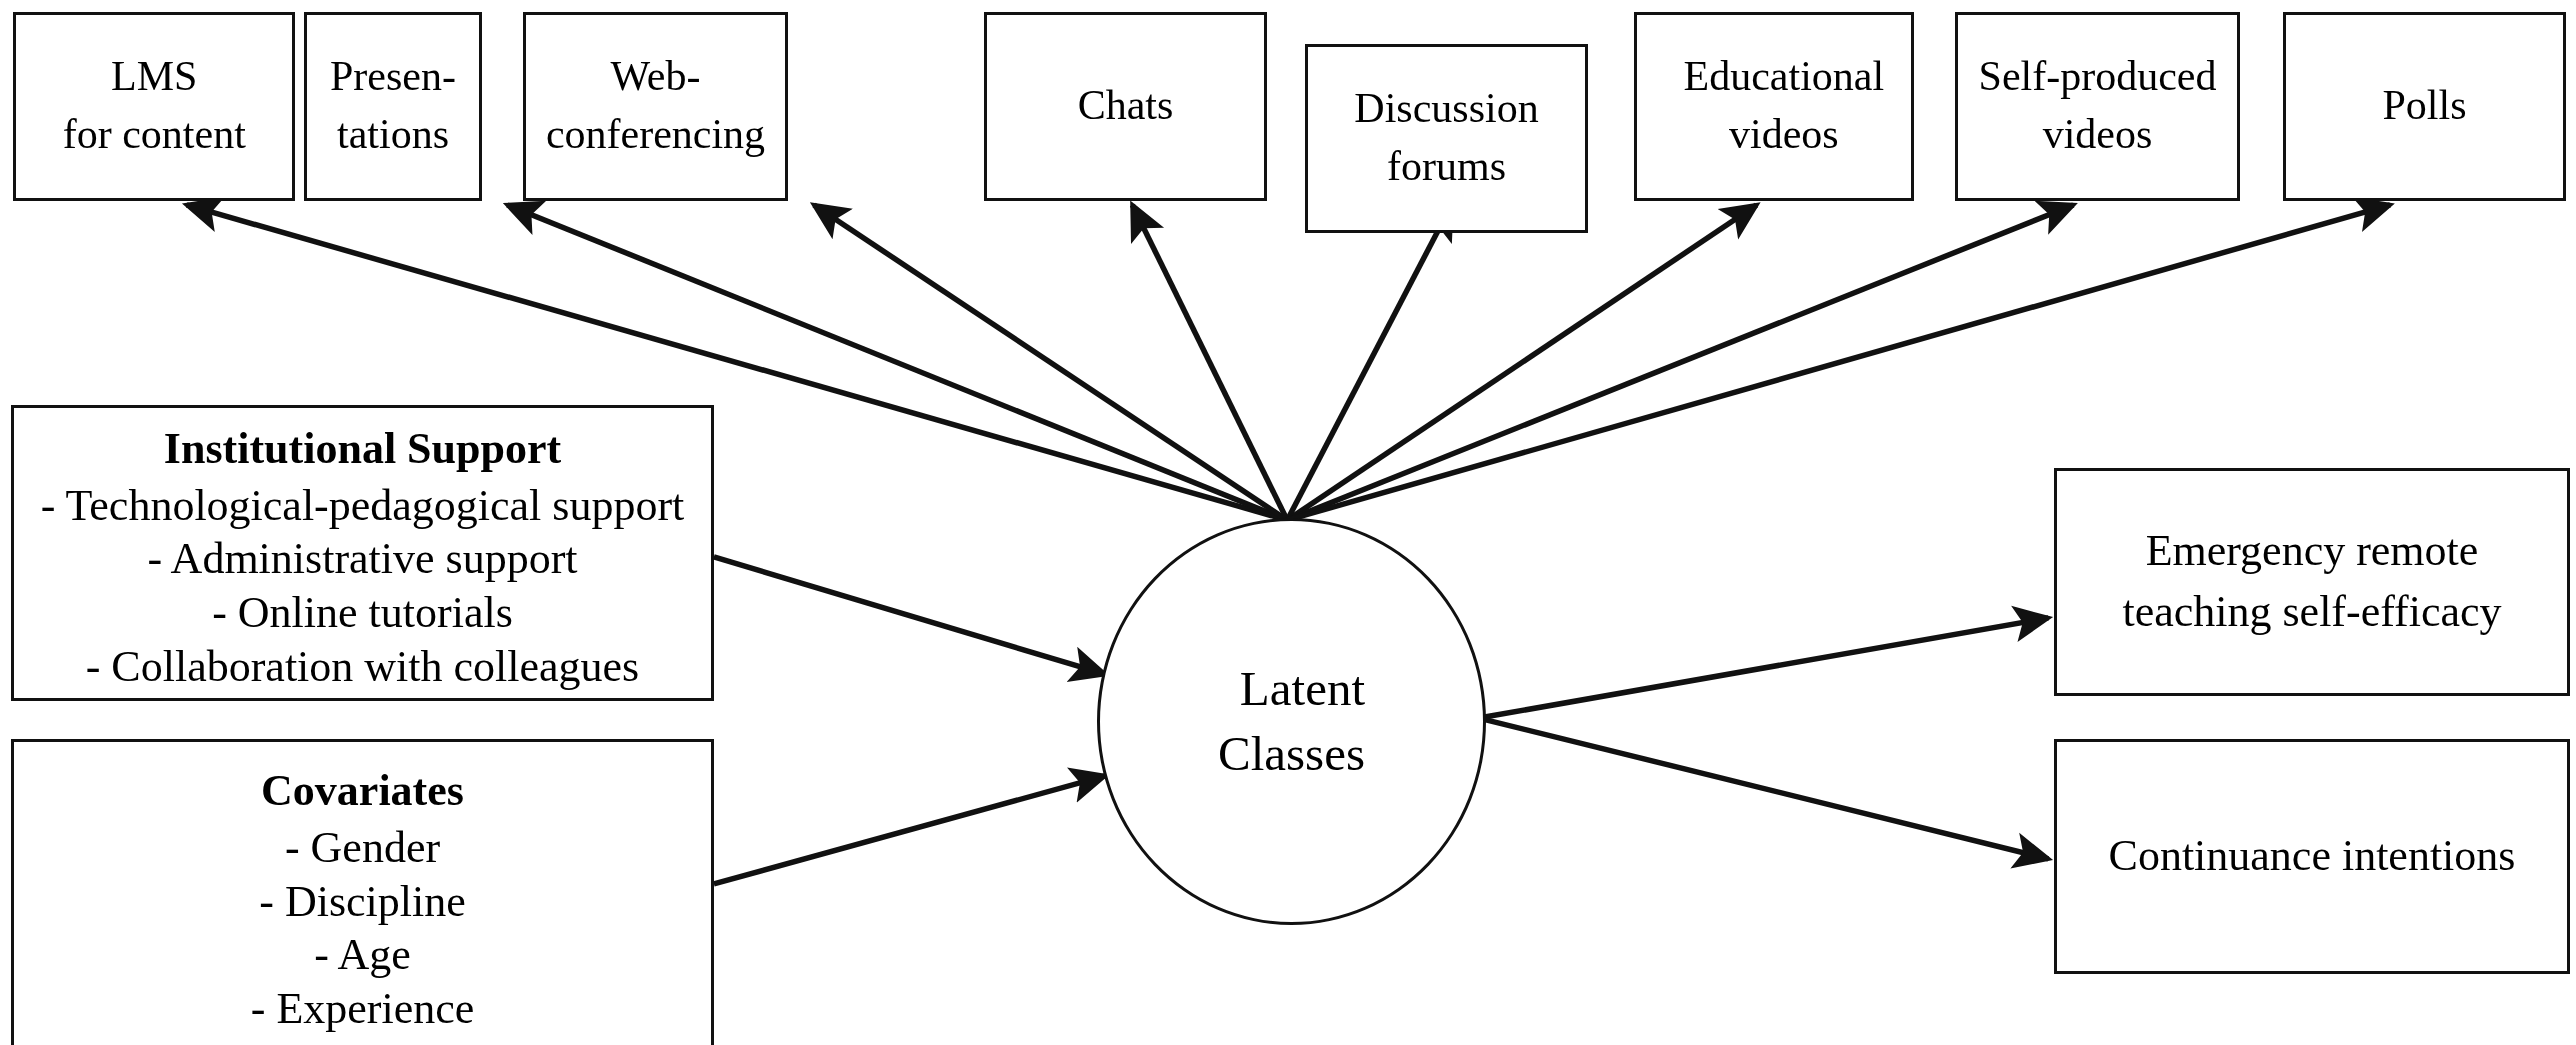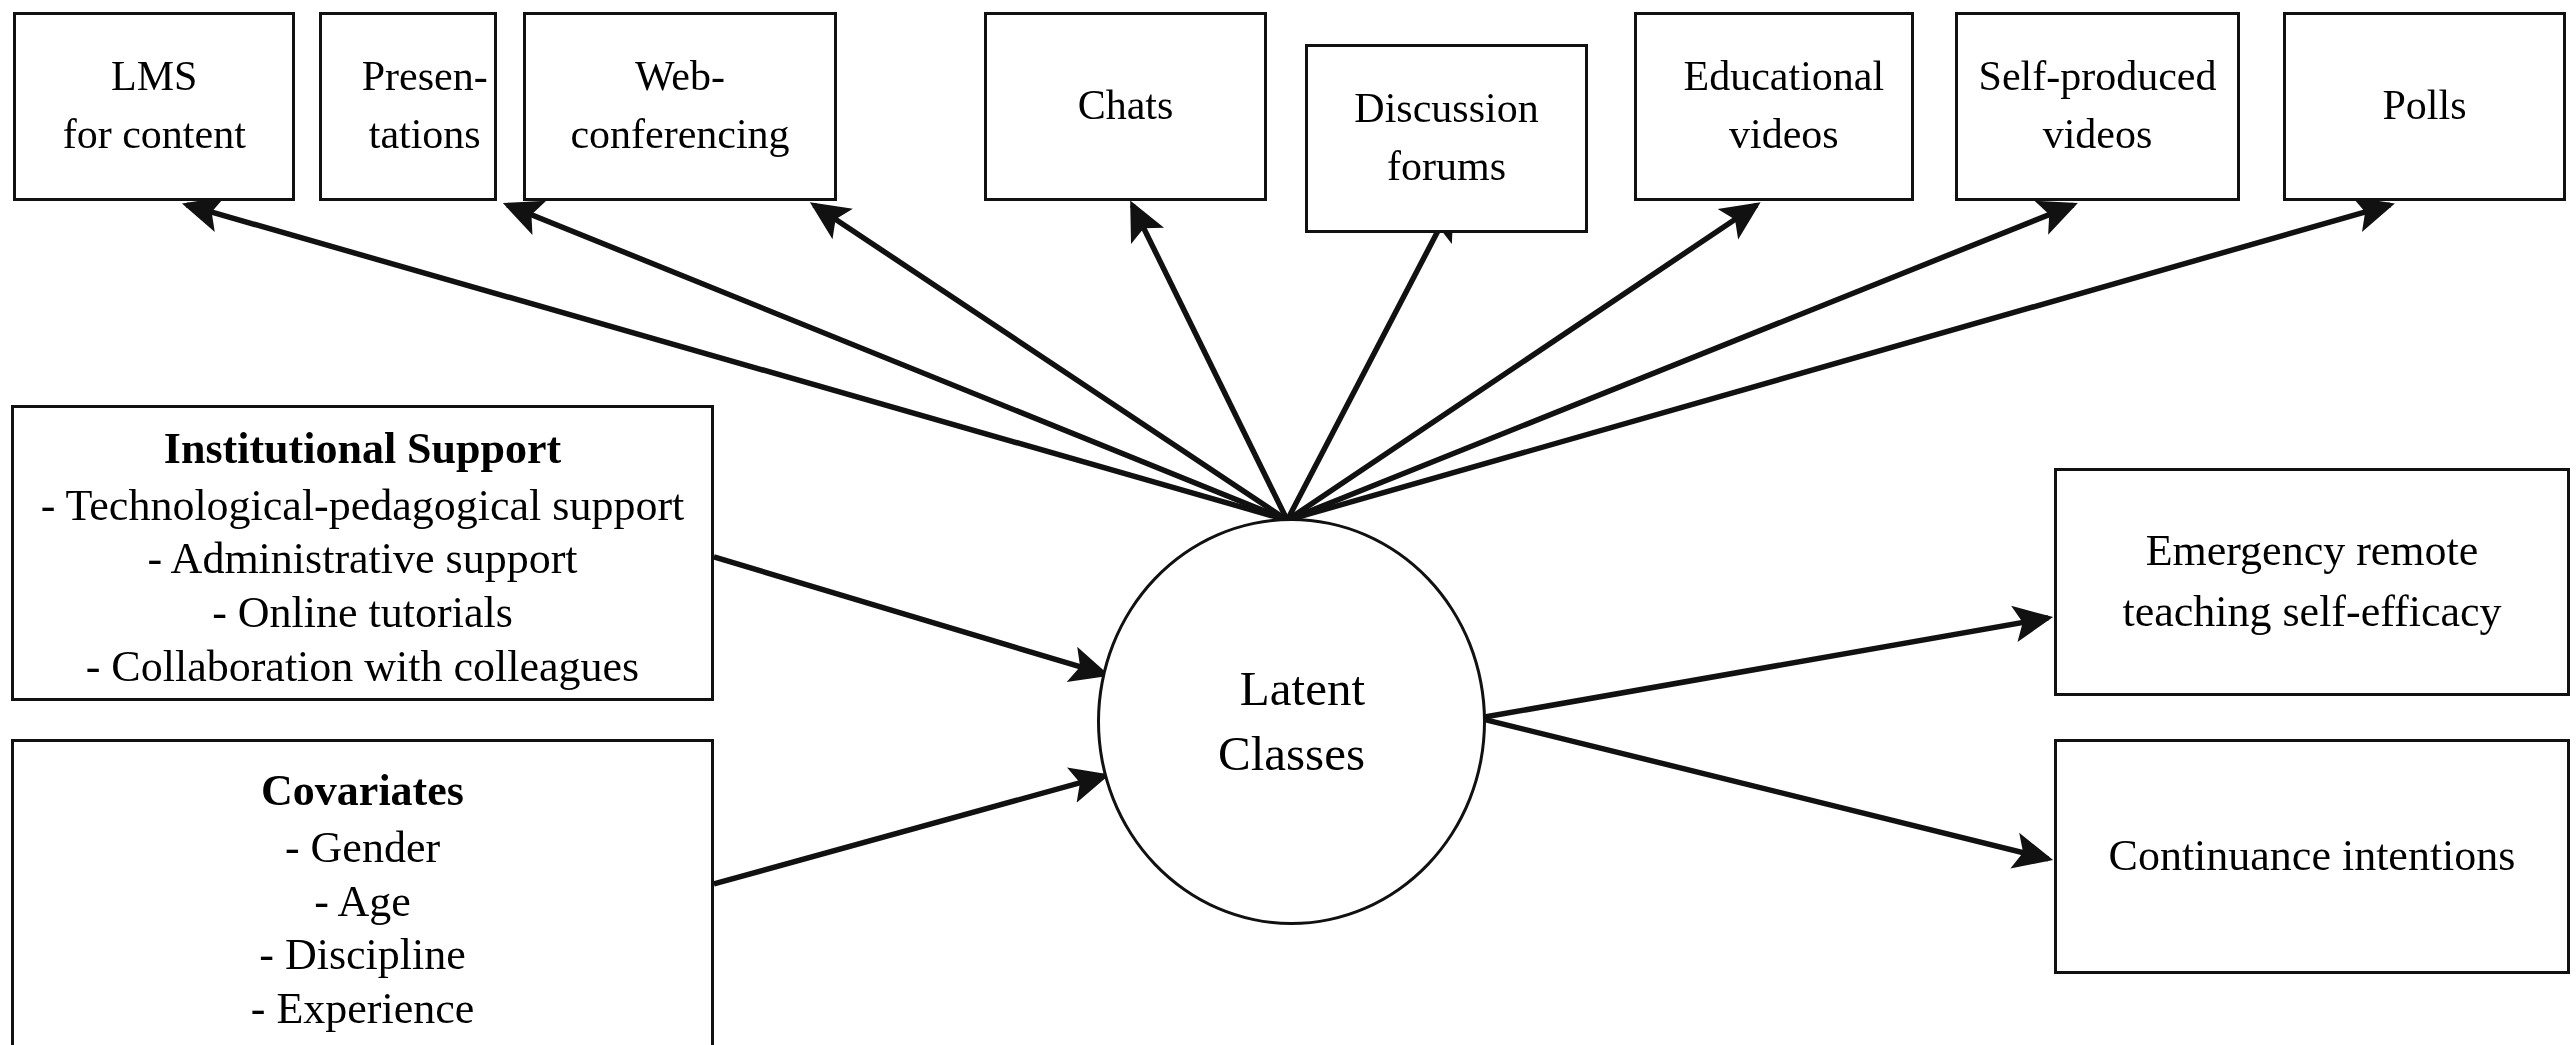--- a/index.html
+++ b/index.html
@@ -51,28 +51,28 @@
     </g>
   </svg>
 
   <div class="node indicator" style="left:13.3px;  top:11.7px; width:282px; height:189px;">
     <div>
       <span class="ln">LMS</span>
       <span class="ln">for content</span>
     </div>
   </div>
 
-  <div class="node indicator" style="left:319px; top:11.7px; width:178px; height:189px;justify-content:flex-end;">
+  <div class="node indicator" style="left:304px; top:11.7px; width:178px; height:189px;">
     <div>
       <span class="ln">Presen-</span>
       <span class="ln">tations</span>
     </div>
   </div>
 
-  <div class="node indicator" style="left:523px; top:11.7px; width:314px; height:189px;">
+  <div class="node indicator" style="left:523px; top:11.7px; width:265px; height:189px;">
     <div>
       <span class="ln">Web-</span>
       <span class="ln">conferencing</span>
     </div>
   </div>
 
   <div class="node indicator" style="left:984px; top:11.7px; width:283px; height:189px;">
     <div>
       <span class="ln">Chats</span>
     </div>
@@ -112,22 +112,22 @@
       <div class="li">- Administrative support</div>
       <div class="li">- Online tutorials</div>
       <div class="li">- Collaboration with colleagues</div>
     </div>
   </div>
 
   <div class="node" style="left:11px; top:732px; width:703px; height:313px;margin-top:7px;">
     <div class="listbox">
       <div class="hd">Covariates</div>
       <div class="li">- Gender</div>
+      <div class="li">- Discipline</div>
       <div class="li">- Age</div>
-      <div class="li">- Discipline</div>
       <div class="li">- Experience</div>
     </div>
   </div>
 
   <div id="latent" style="left:1097px; top:518px; width:383px; height:401px;">
     <div class="txt">
       <span class="ln">Latent</span>
       <span class="ln">Classes</span>
     </div>
   </div>

